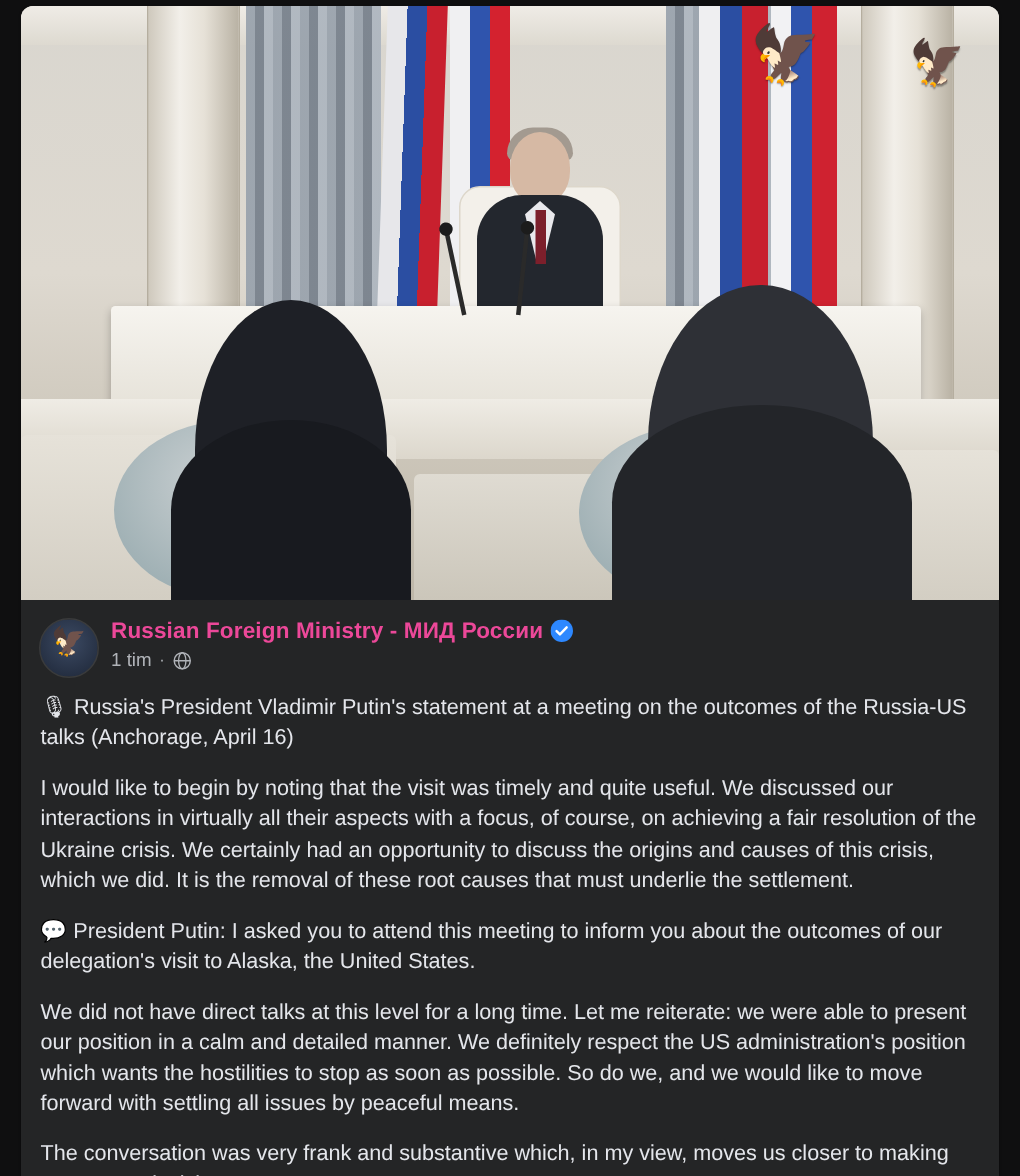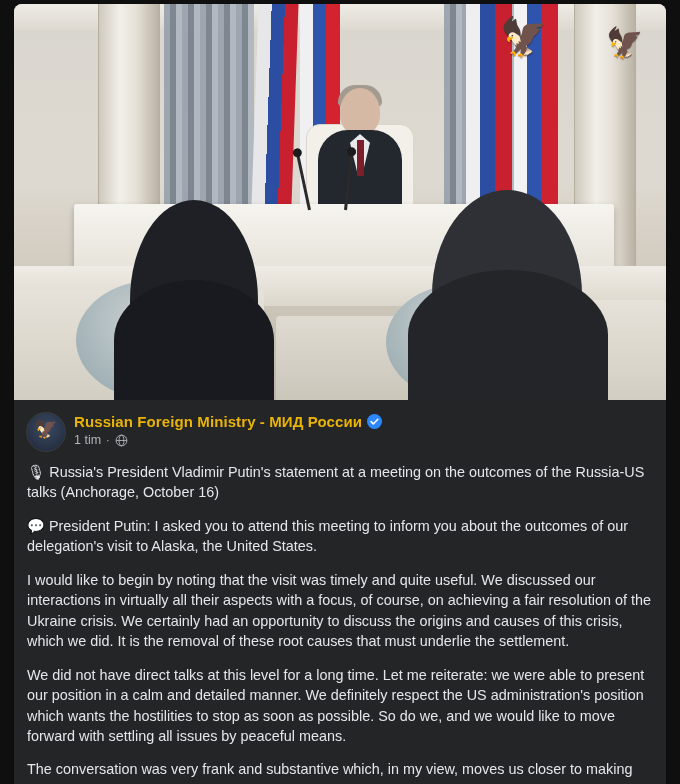--- a/index.html
+++ b/index.html
@@ -198,21 +198,21 @@
     position: absolute;
     left: 0; right: 0; top: 6px;
     text-align: center;
     font-size: 19px;
     color: #caa94a;
     line-height: 1;
   }
   .head-text { flex: 1; min-width: 0; }
   .page-name {
     display: inline-block;
-    color: #eab308;
+    color: #ec4899;
     font-size: 15px;
     font-weight: bold;
     letter-spacing: .1px;
     vertical-align: middle;
   }
   .verified {
     display: inline-block;
     vertical-align: middle;
     margin-left: 5px;
     width: 15px; height: 15px;
@@ -299,19 +299,19 @@
         <span class="globe"><svg viewBox="0 0 16 16" width="13" height="13">
               <circle cx="8" cy="8" r="6.6" fill="none" stroke="#b0b3b8" stroke-width="1.2"></circle>
               <ellipse cx="8" cy="8" rx="3" ry="6.6" fill="none" stroke="#b0b3b8" stroke-width="1.1"></ellipse>
               <line x1="1.6" y1="8" x2="14.4" y2="8" stroke="#b0b3b8" stroke-width="1.1"></line>
             </svg></span>
       </div>
     </div>
   </div>
 
   <div class="post-body">
-    <p>🎙 Russia's President Vladimir Putin's statement at a meeting on the outcomes of the Russia-US talks (Anchorage, October 16)</p>
+    <p>🎙 Russia's President Vladimir Putin's statement at a meeting on the outcomes of the Russia-US talks (Anchorage, April 16)</p>
+    <p>I would like to begin by noting that the visit was timely and quite useful. We discussed our interactions in virtually all their aspects with a focus, of course, on achieving a fair resolution of the Ukraine crisis. We certainly had an opportunity to discuss the origins and causes of this crisis, which we did. It is the removal of these root causes that must underlie the settlement.</p>
     <p>💬 President Putin: I asked you to attend this meeting to inform you about the outcomes of our delegation's visit to Alaska, the United States.</p>
-    <p>I would like to begin by noting that the visit was timely and quite useful. We discussed our interactions in virtually all their aspects with a focus, of course, on achieving a fair resolution of the Ukraine crisis. We certainly had an opportunity to discuss the origins and causes of this crisis, which we did. It is the removal of these root causes that must underlie the settlement.</p>
     <p>We did not have direct talks at this level for a long time. Let me reiterate: we were able to present our position in a calm and detailed manner. We definitely respect the US administration's position which wants the hostilities to stop as soon as possible. So do we, and we would like to move forward with settling all issues by peaceful means.</p>
     <p>The conversation was very frank and substantive which, in my view, moves us closer to making necessary decisions.</p>
   </div>
 </div>
 
 </body></html>

